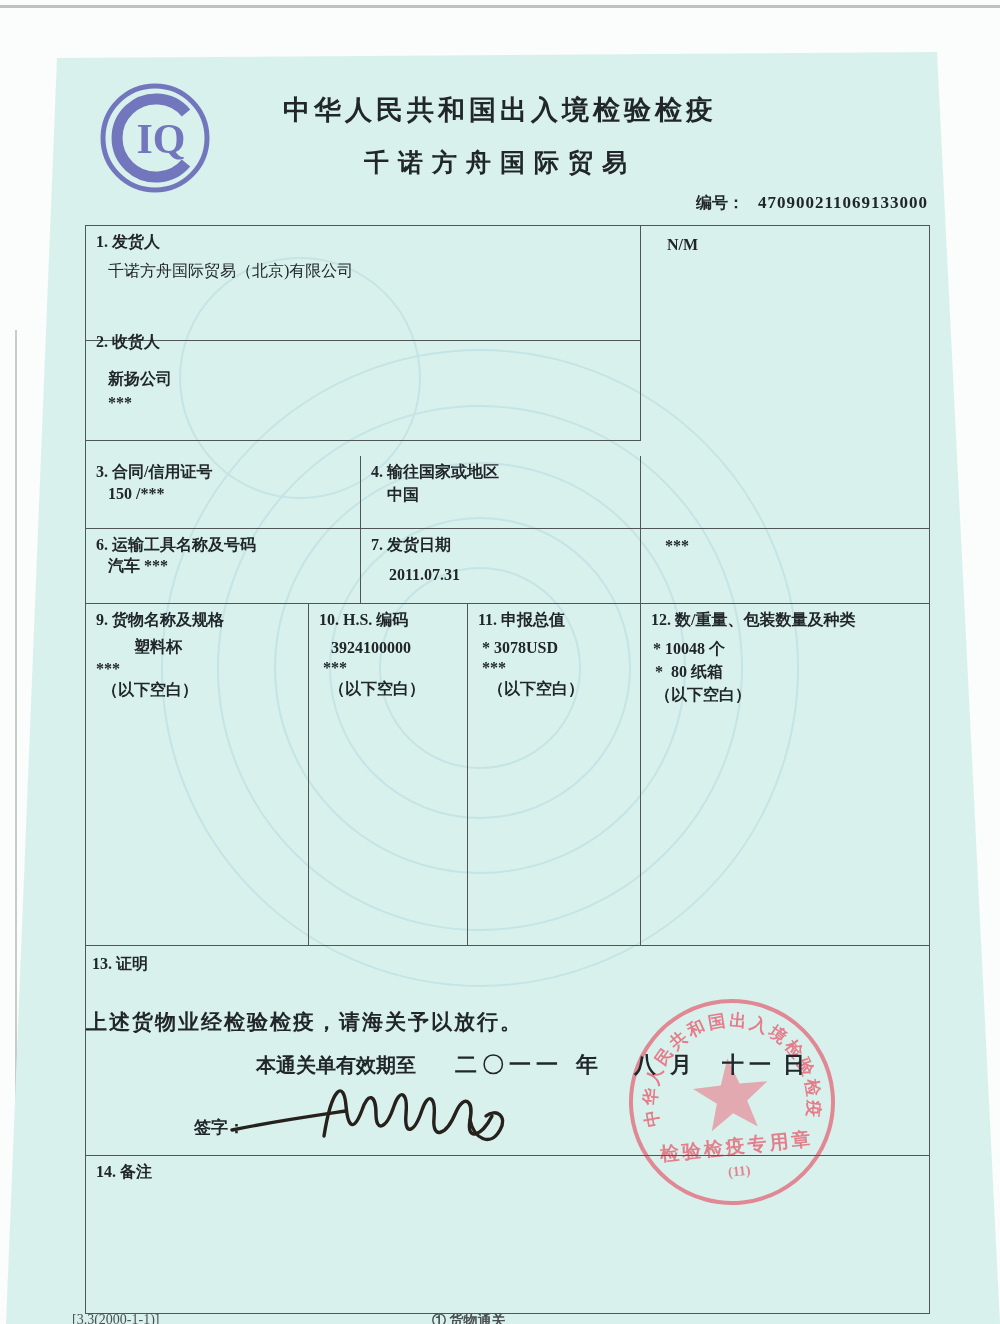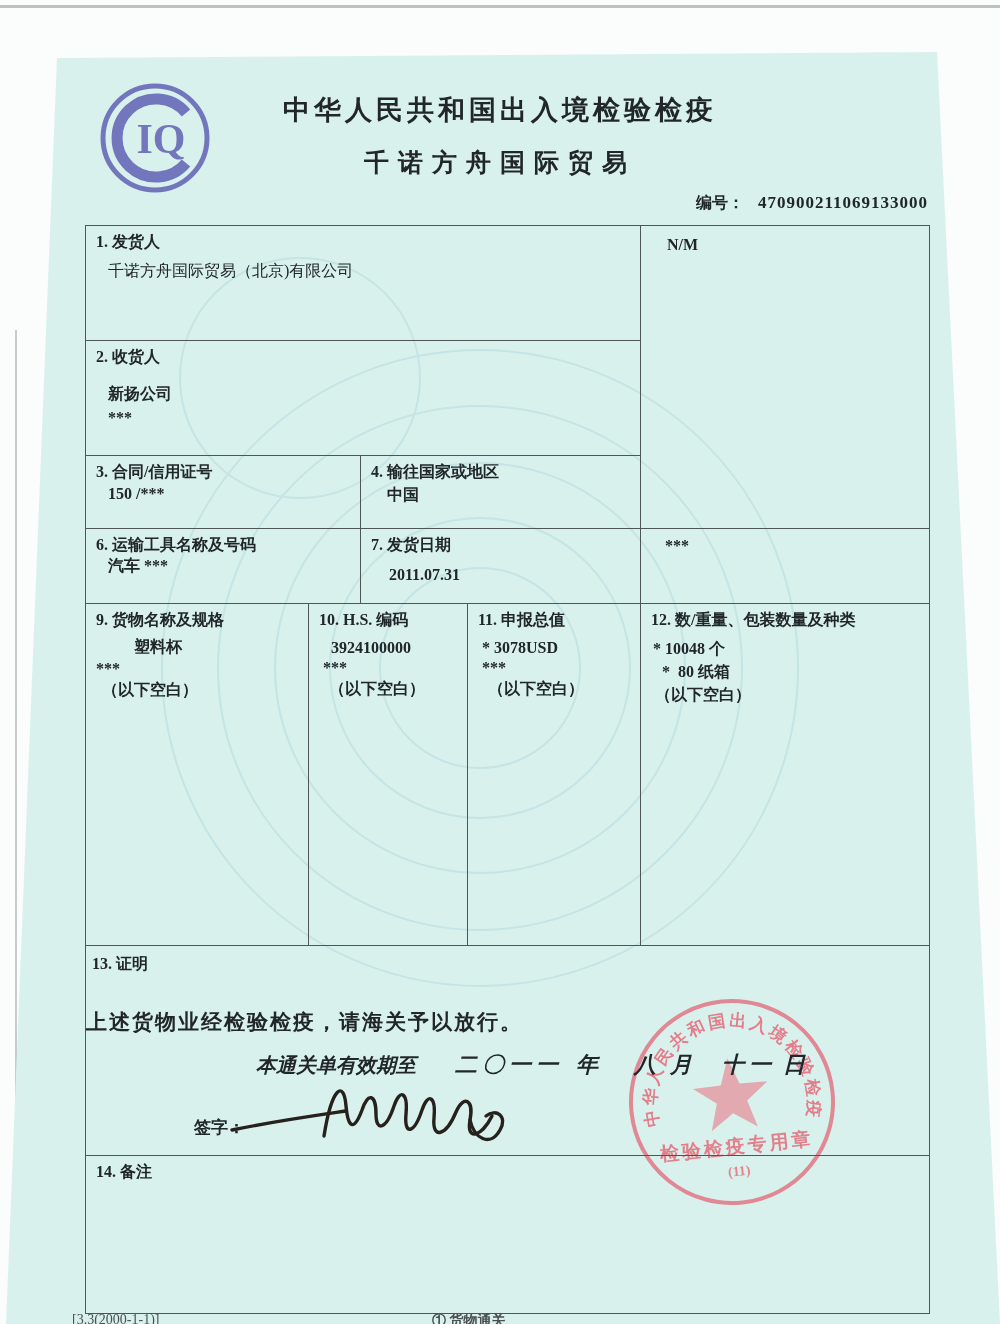--- a/index.html
+++ b/index.html
@@ -29,39 +29,39 @@
   .doc-table{position:absolute;left:85px;top:177px;width:843px;height:1087px;
     border:1px solid #4e5658;z-index:3;}
   .cell{position:absolute;box-sizing:border-box;border-right:1px solid #4e5658;
     border-bottom:1px solid #4e5658;padding:6px 10px;font-size:16px;}
   .cell.no-r{border-right:none;}
   .cell.no-b{border-bottom:none;}
   .lab{font-weight:bold;font-size:16px;}
   .val{margin-top:8px;}
   .b{font-weight:bold;}
   .c1{left:0;top:0;width:555px;height:115px;}
-  .c2{left:0;top:115px;width:555px;height:115px;font-family:Liberation Serif, serif;}
+  .c2{left:0;top:100px;width:555px;height:115px;font-family:Liberation Serif, serif;}
   .c3{left:0;top:230px;width:275px;height:73px;}
   .c4{left:275px;top:230px;width:280px;height:73px;}
   .c5{left:555px;top:0;width:288px;height:303px;}
   .c6{left:0;top:303px;width:275px;height:75px;}
   .c7{left:275px;top:303px;width:280px;height:75px;}
   .c8{left:555px;top:303px;width:288px;height:75px;}
   .c9{left:0;top:378px;width:223px;height:342px;}
   .c10{left:223px;top:378px;width:159px;height:342px;}
   .c11{left:382px;top:378px;width:173px;height:342px;}
   .c12{left:555px;top:378px;width:288px;height:342px;}
   .c13{left:0;top:720px;width:843px;height:210px;padding:0;}
   .c14{left:0;top:930px;width:843px;height:157px;}
   .c13 .lab{position:absolute;left:6px;top:8px;}
   .statement{position:absolute;left:0;top:62px;width:100%;
     font-size:21px;font-weight:bold;letter-spacing:2px;}
   .validline{position:absolute;left:170px;top:104px;font-size:20px;font-weight:bold;white-space:nowrap;}
   .validline .hand{font-size:22px;letter-spacing:5px;}
-  .vp{display:inline-block;font-style:italic;}
+  .vp{display:inline-block;}
   .signlab{position:absolute;left:108px;top:170px;font-size:17px;font-weight:bold;}
   .sig{position:absolute;left:142px;top:118px;width:290px;height:96px;}
   .daterow{position:absolute;left:416px;top:170px;font-size:17px;font-weight:bold;white-space:nowrap;}
   .daterow span{display:inline-block;}
   
   .stamp{position:absolute;left:626px;top:948px;width:212px;height:212px;z-index:2;
     transform:rotate(-6deg);}
   .footer{position:absolute;top:1264px;font-size:14px;color:#4a4f52;z-index:1;}
   .footer.fl{left:72px;}
   .footer.fc{left:432px;font-weight:bold;}
@@ -156,21 +156,21 @@
     <div class="cell c11">
       <div class="lab">11. 申报总值</div>
       <div class="val b" style="margin-left:4px;margin-top:8px">* 3078USD</div>
       <div class="val b" style="margin-left:4px;margin-top:2px">***</div>
       <div class="val b" style="margin-left:10px;margin-top:2px">（以下空白）</div>
     </div>
 
     <div class="cell c12 no-r">
       <div class="lab">12. 数/重量、包装数量及种类</div>
       <div class="val b" style="margin-left:2px;margin-top:8px;white-space:pre">* 10048 个</div>
-      <div class="val b" style="margin-left:11px;margin-top:2px;white-space:pre">*  80 纸箱</div>
+      <div class="val b" style="margin-left:4px;margin-top:2px;white-space:pre">*  80 纸箱</div>
       <div class="val b" style="margin-left:4px;margin-top:2px">（以下空白）</div>
     </div>
 
     <div class="cell c13 no-r" style="position:absolute">
       <div class="lab">13. 证明</div>
       <div class="statement">上述货物业经检验检疫，请海关予以放行。</div>
       <div class="validline">
         <span class="vp">本通关单有效期至</span>
         <span class="vp hand" style="margin-left:34px">二〇一一</span>
         <span class="vp hand" style="margin-left:8px">年</span>

